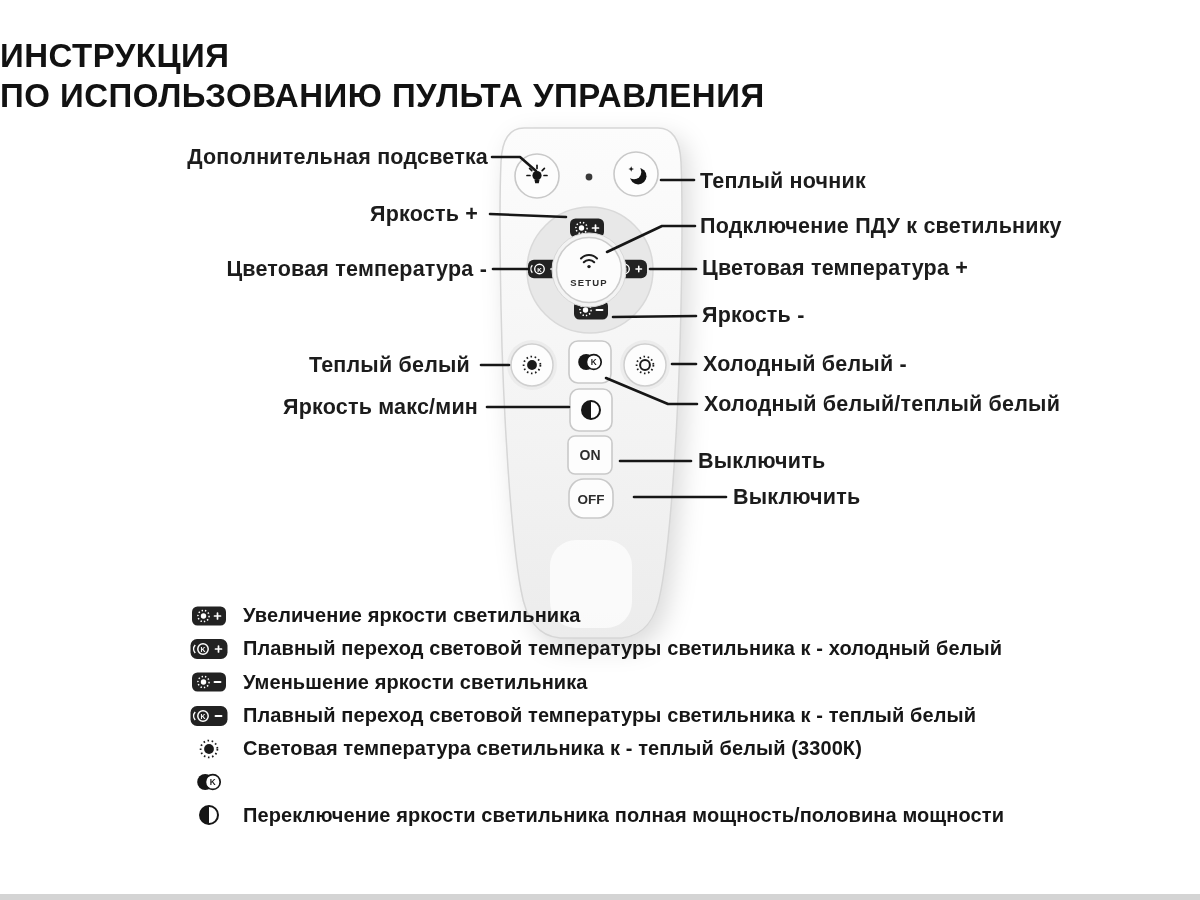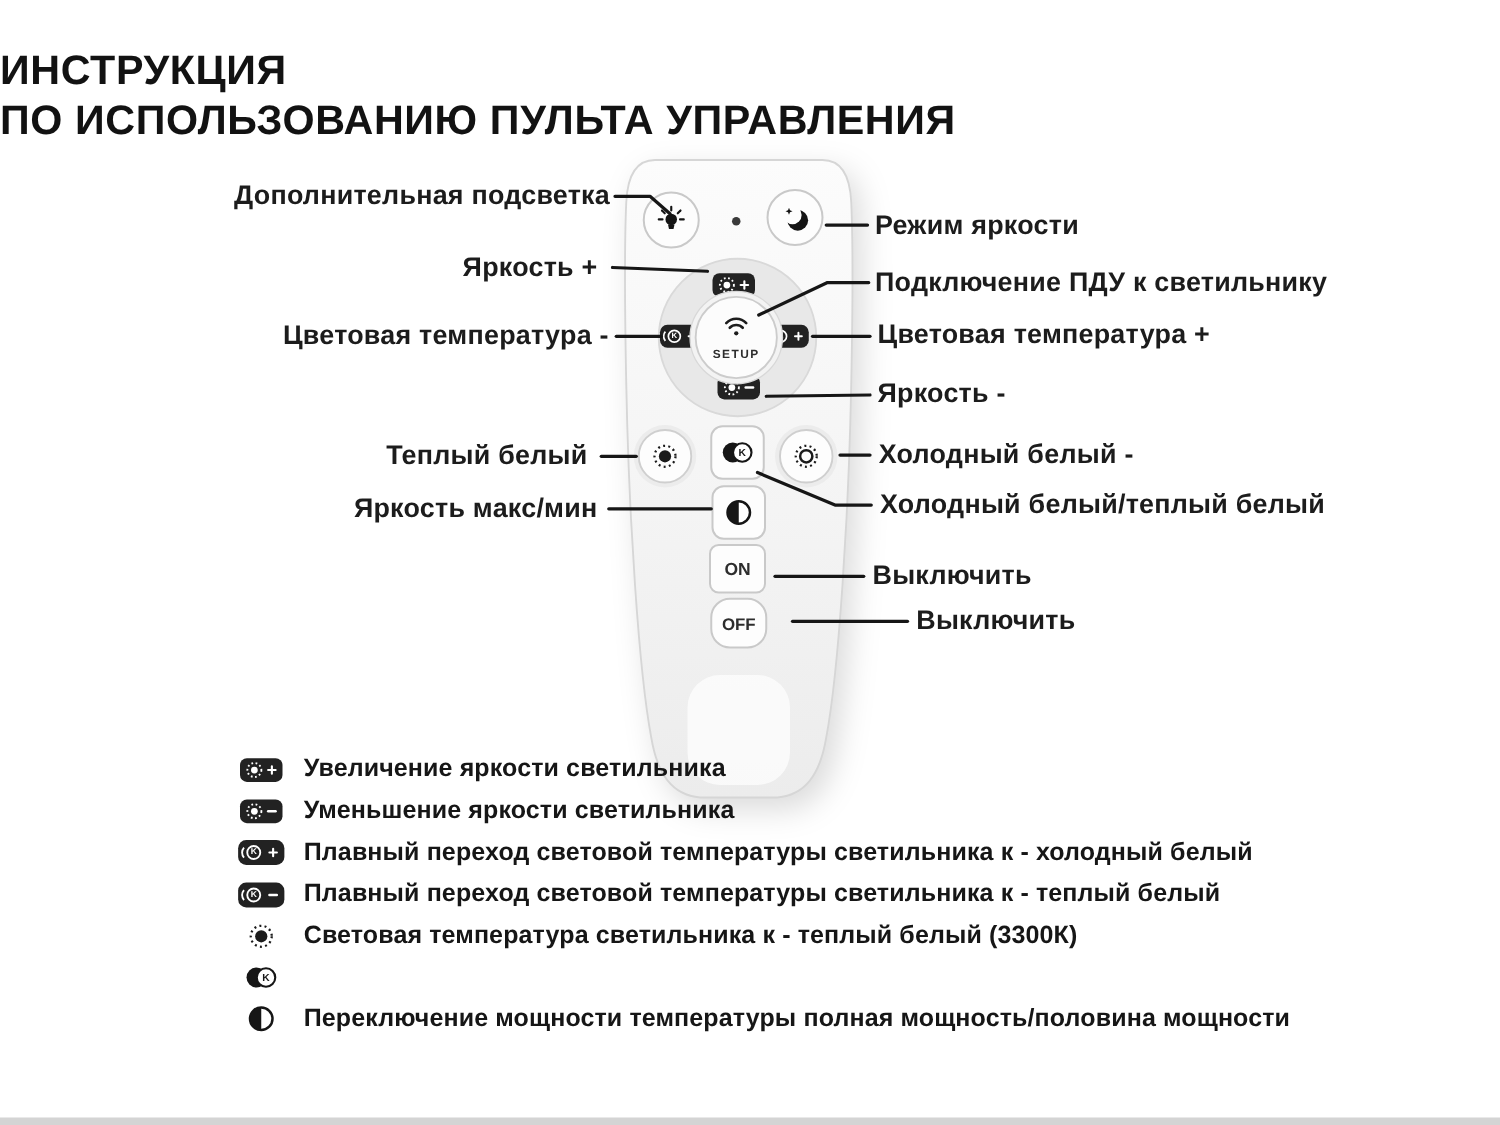--- a/index.html
+++ b/index.html
@@ -223,57 +223,57 @@
     <polyline points="620,461 691,461"></polyline>
     <polyline points="634,497 726,497"></polyline>
   </svg>
 
   <div class="lbl left" style="right:712px;top:157px">Дополнительная подсветка</div>
   <div class="lbl left" style="right:722px;top:214px">Яркость +</div>
   <div class="lbl left" style="right:713px;top:269px">Цветовая температура -</div>
   <div class="lbl left" style="right:730px;top:365px">Теплый белый</div>
   <div class="lbl left" style="right:722px;top:407px">Яркость макс/мин</div>
 
-  <div class="lbl" style="left:700px;top:181px">Режим яркости</div>
+  <div class="lbl" style="left:700px;top:181px">Теплый ночник</div>
   <div class="lbl" style="left:700px;top:226px">Подключение ПДУ к светильнику</div>
   <div class="lbl" style="left:702px;top:268px">Цветовая температура +</div>
   <div class="lbl" style="left:702px;top:315px">Яркость -</div>
   <div class="lbl" style="left:703px;top:364px">Холодный белый -</div>
   <div class="lbl" style="left:704px;top:404px">Холодный белый/теплый белый</div>
   <div class="lbl" style="left:698px;top:461px">Выключить</div>
   <div class="lbl" style="left:733px;top:497px">Выключить</div>
 
   <div class="legend">
     <div class="legend-row">
       <span class="legend-icon">
         <svg width="42" height="28" viewBox="-21 -14 42 28">
             <use href="#ic-bri-plus"></use>
           </svg>
         </span>
       <span class="legend-text">Увеличение яркости светильника</span>
     </div>
     <div class="legend-row">
       <span class="legend-icon">
         <svg width="42" height="28" viewBox="-21 -14 42 28">
+            <use href="#ic-ct-plus"></use>
+          </svg>
+        </span>
+      <span class="legend-text">Плавный переход световой температуры светильника к - холодный белый</span>
+    </div>
+    <div class="legend-row">
+      <span class="legend-icon">
+        <svg width="42" height="28" viewBox="-21 -14 42 28">
             <use href="#ic-bri-minus"></use>
           </svg>
         </span>
       <span class="legend-text">Уменьшение яркости светильника</span>
     </div>
     <div class="legend-row">
       <span class="legend-icon">
         <svg width="42" height="28" viewBox="-21 -14 42 28">
-            <use href="#ic-ct-plus"></use>
-          </svg>
-        </span>
-      <span class="legend-text">Плавный переход световой температуры светильника к - холодный белый</span>
-    </div>
-    <div class="legend-row">
-      <span class="legend-icon">
-        <svg width="42" height="28" viewBox="-21 -14 42 28">
             <use href="#ic-ct-minus"></use>
           </svg>
         </span>
       <span class="legend-text">Плавный переход световой температуры светильника к - теплый белый</span>
     </div>
     <div class="legend-row">
       <span class="legend-icon">
         <svg width="42" height="28" viewBox="-21 -14 42 28">
             <use href="#ic-sun-warm"></use>
           </svg>
@@ -286,18 +286,18 @@
             <use href="#ic-ktoggle"></use>
           </svg>
         </span>
     </div>
     <div class="legend-row">
       <span class="legend-icon">
         <svg width="42" height="28" viewBox="-21 -14 42 28">
             <use href="#ic-half"></use>
           </svg>
         </span>
-      <span class="legend-text">Переключение мощности температуры полная мощность/половина мощности</span>
+      <span class="legend-text">Переключение яркости светильника полная мощность/половина мощности</span>
     </div>
   </div>
 
   <div class="bottom-strip"></div>
 </div>
 
 </body></html>

